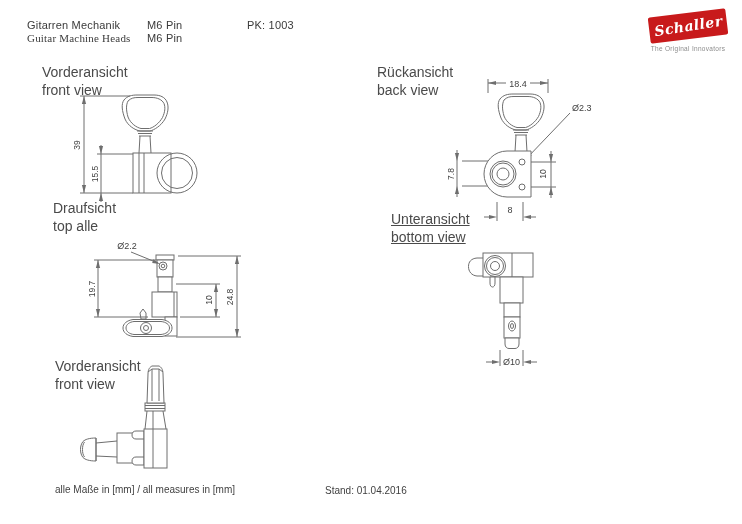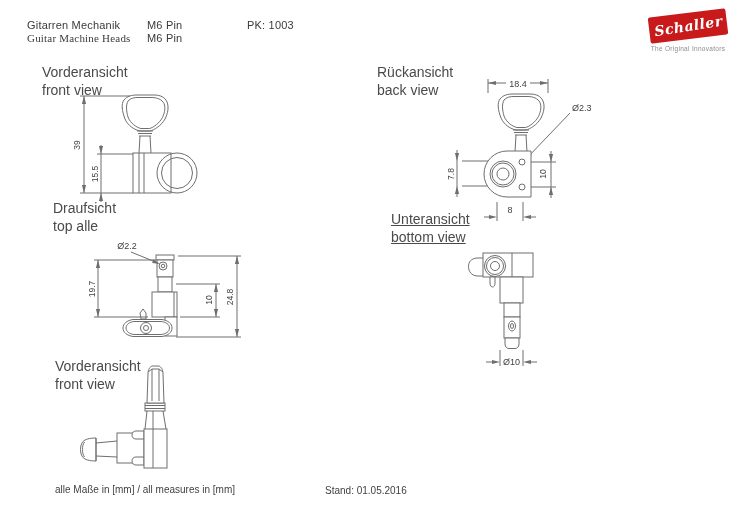--- a/index.html
+++ b/index.html
@@ -224,15 +224,15 @@
       </g>
       <g>
         <path class="wf" d="M147,403 L148,374 C148,369 150,367 152,366 L159,366 C161,367 163,369 163,374 L164,403 Z"></path>
         <path class="ln" d="M152,369 L152,401 M159,369 L159,401"></path>
         <path class="ln" d="M148,372 L152,369 L159,369 L163,372"></path>
       </g>
     </g>
   </svg>
 
   <div class="foot" style="left:55px;top:484px;">alle Maße in [mm] / all measures in [mm]</div>
-  <div class="foot" style="left:325px;top:485px;">Stand: 01.05.2016</div>
+  <div class="foot" style="left:325px;top:485px;">Stand: 01.04.2016</div>
 
 </div>
 
 </body></html>

